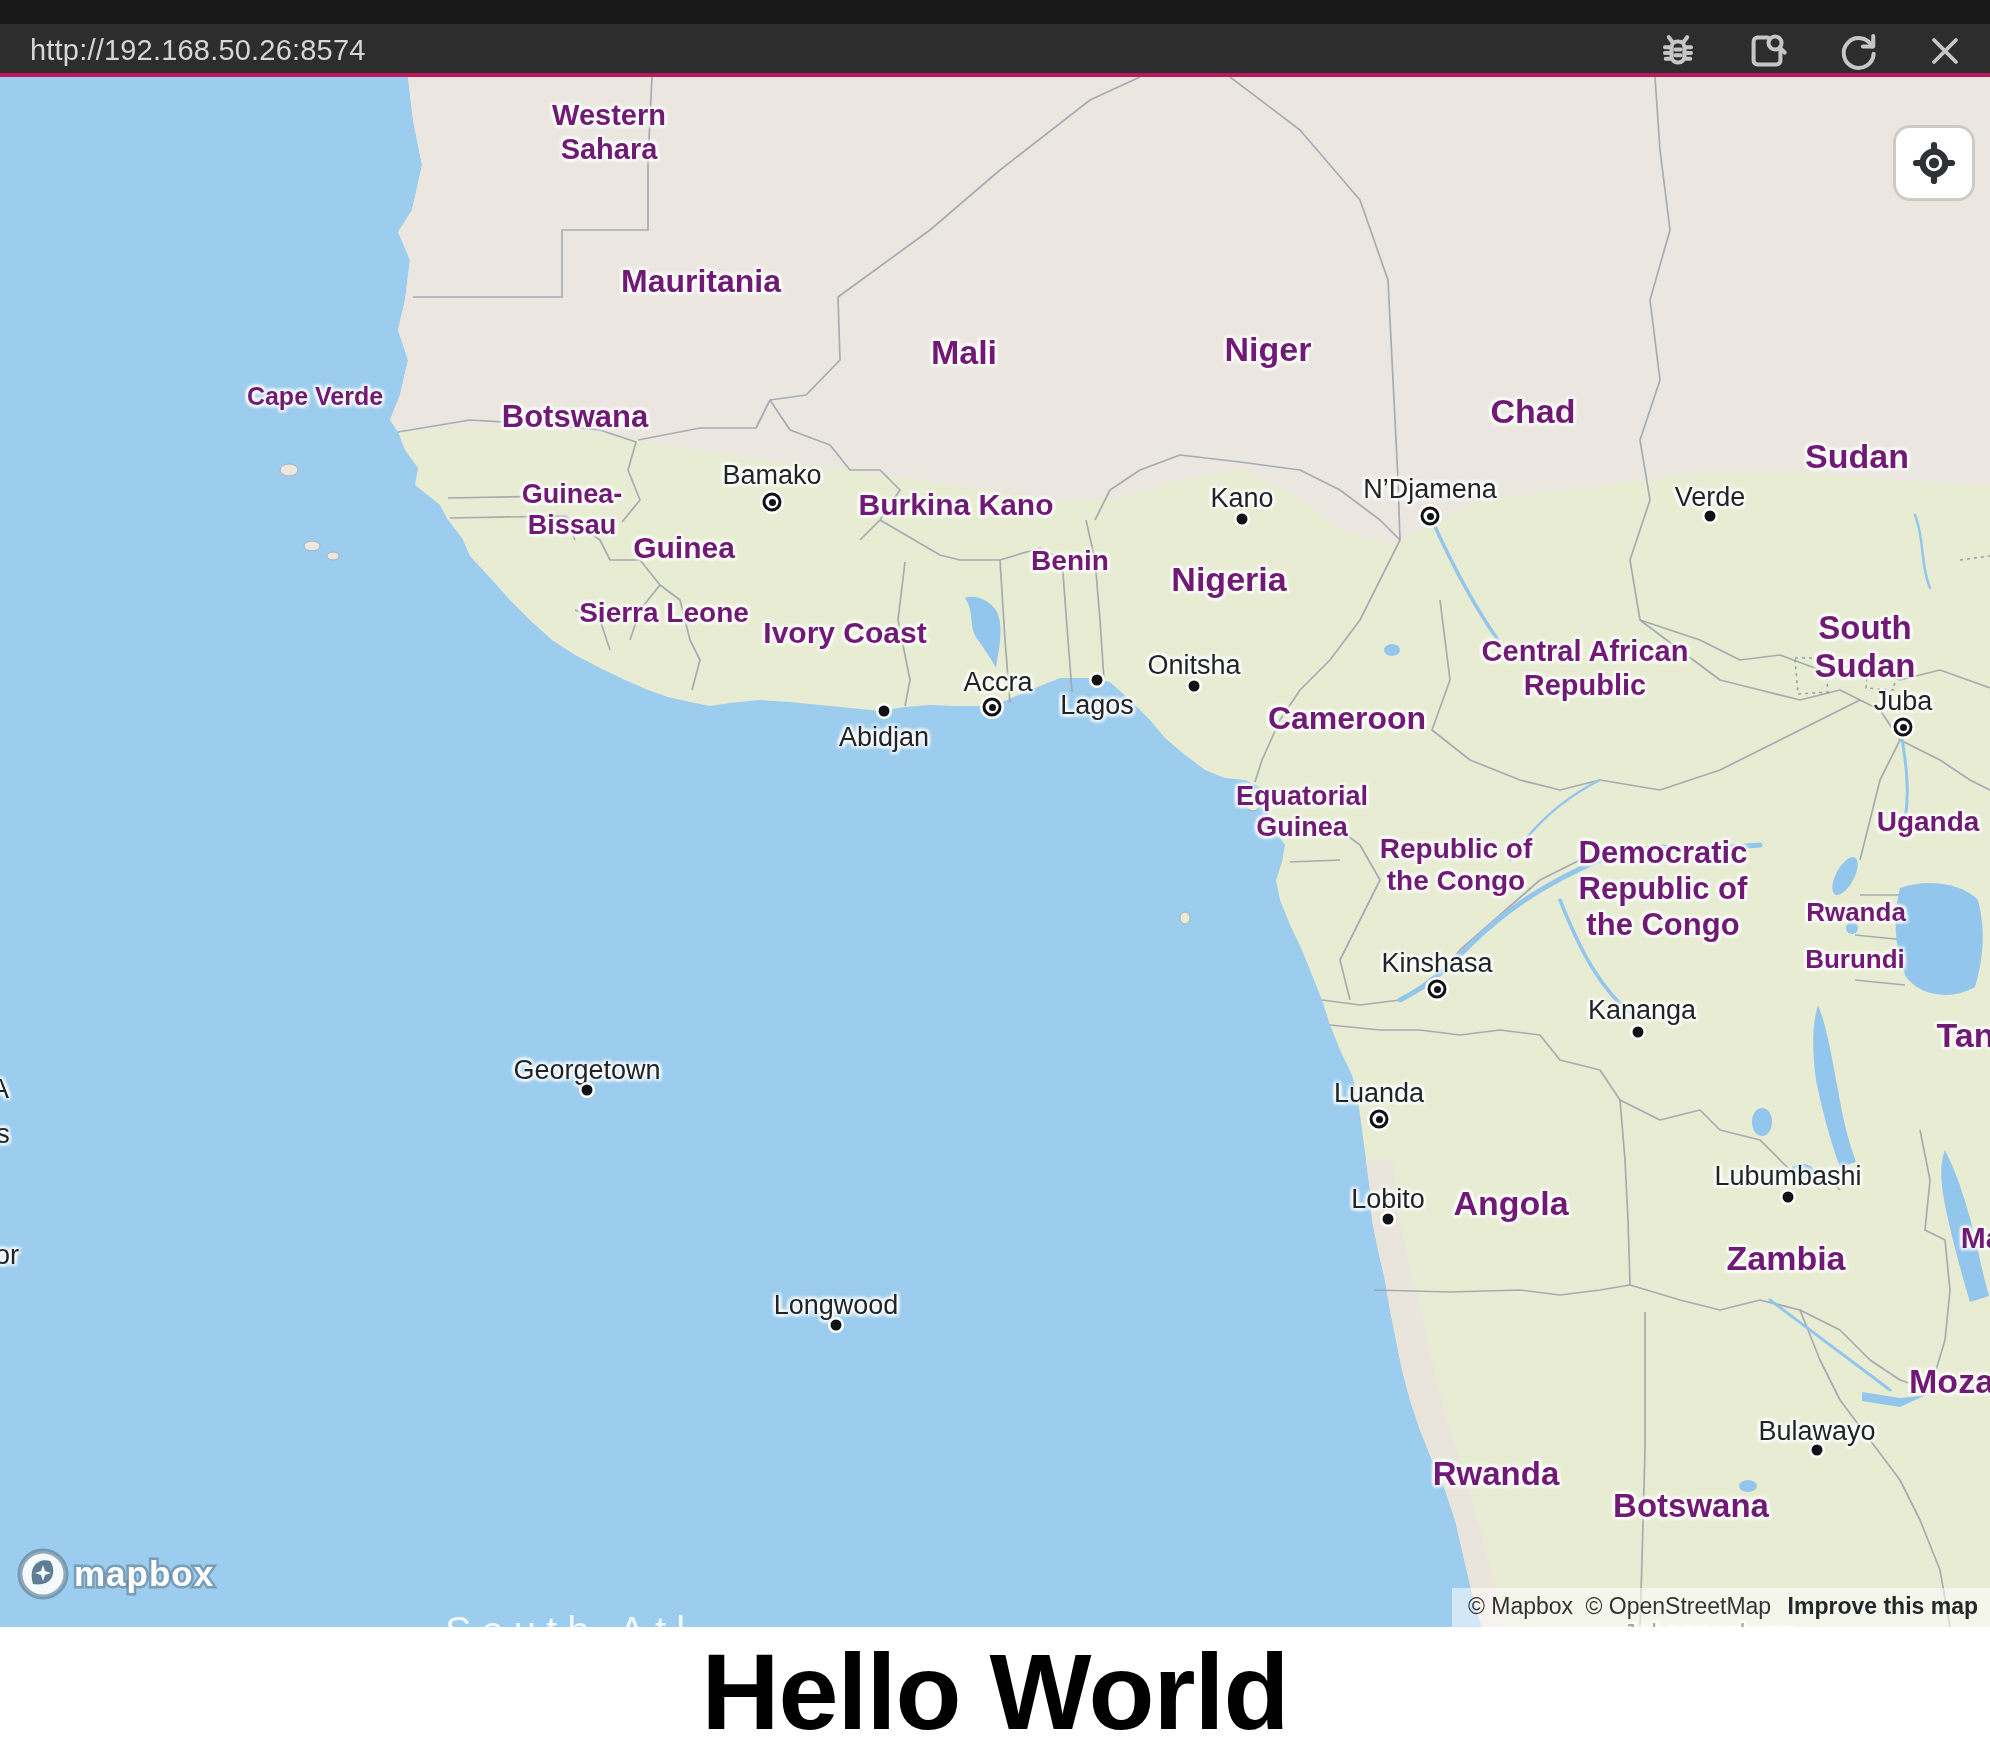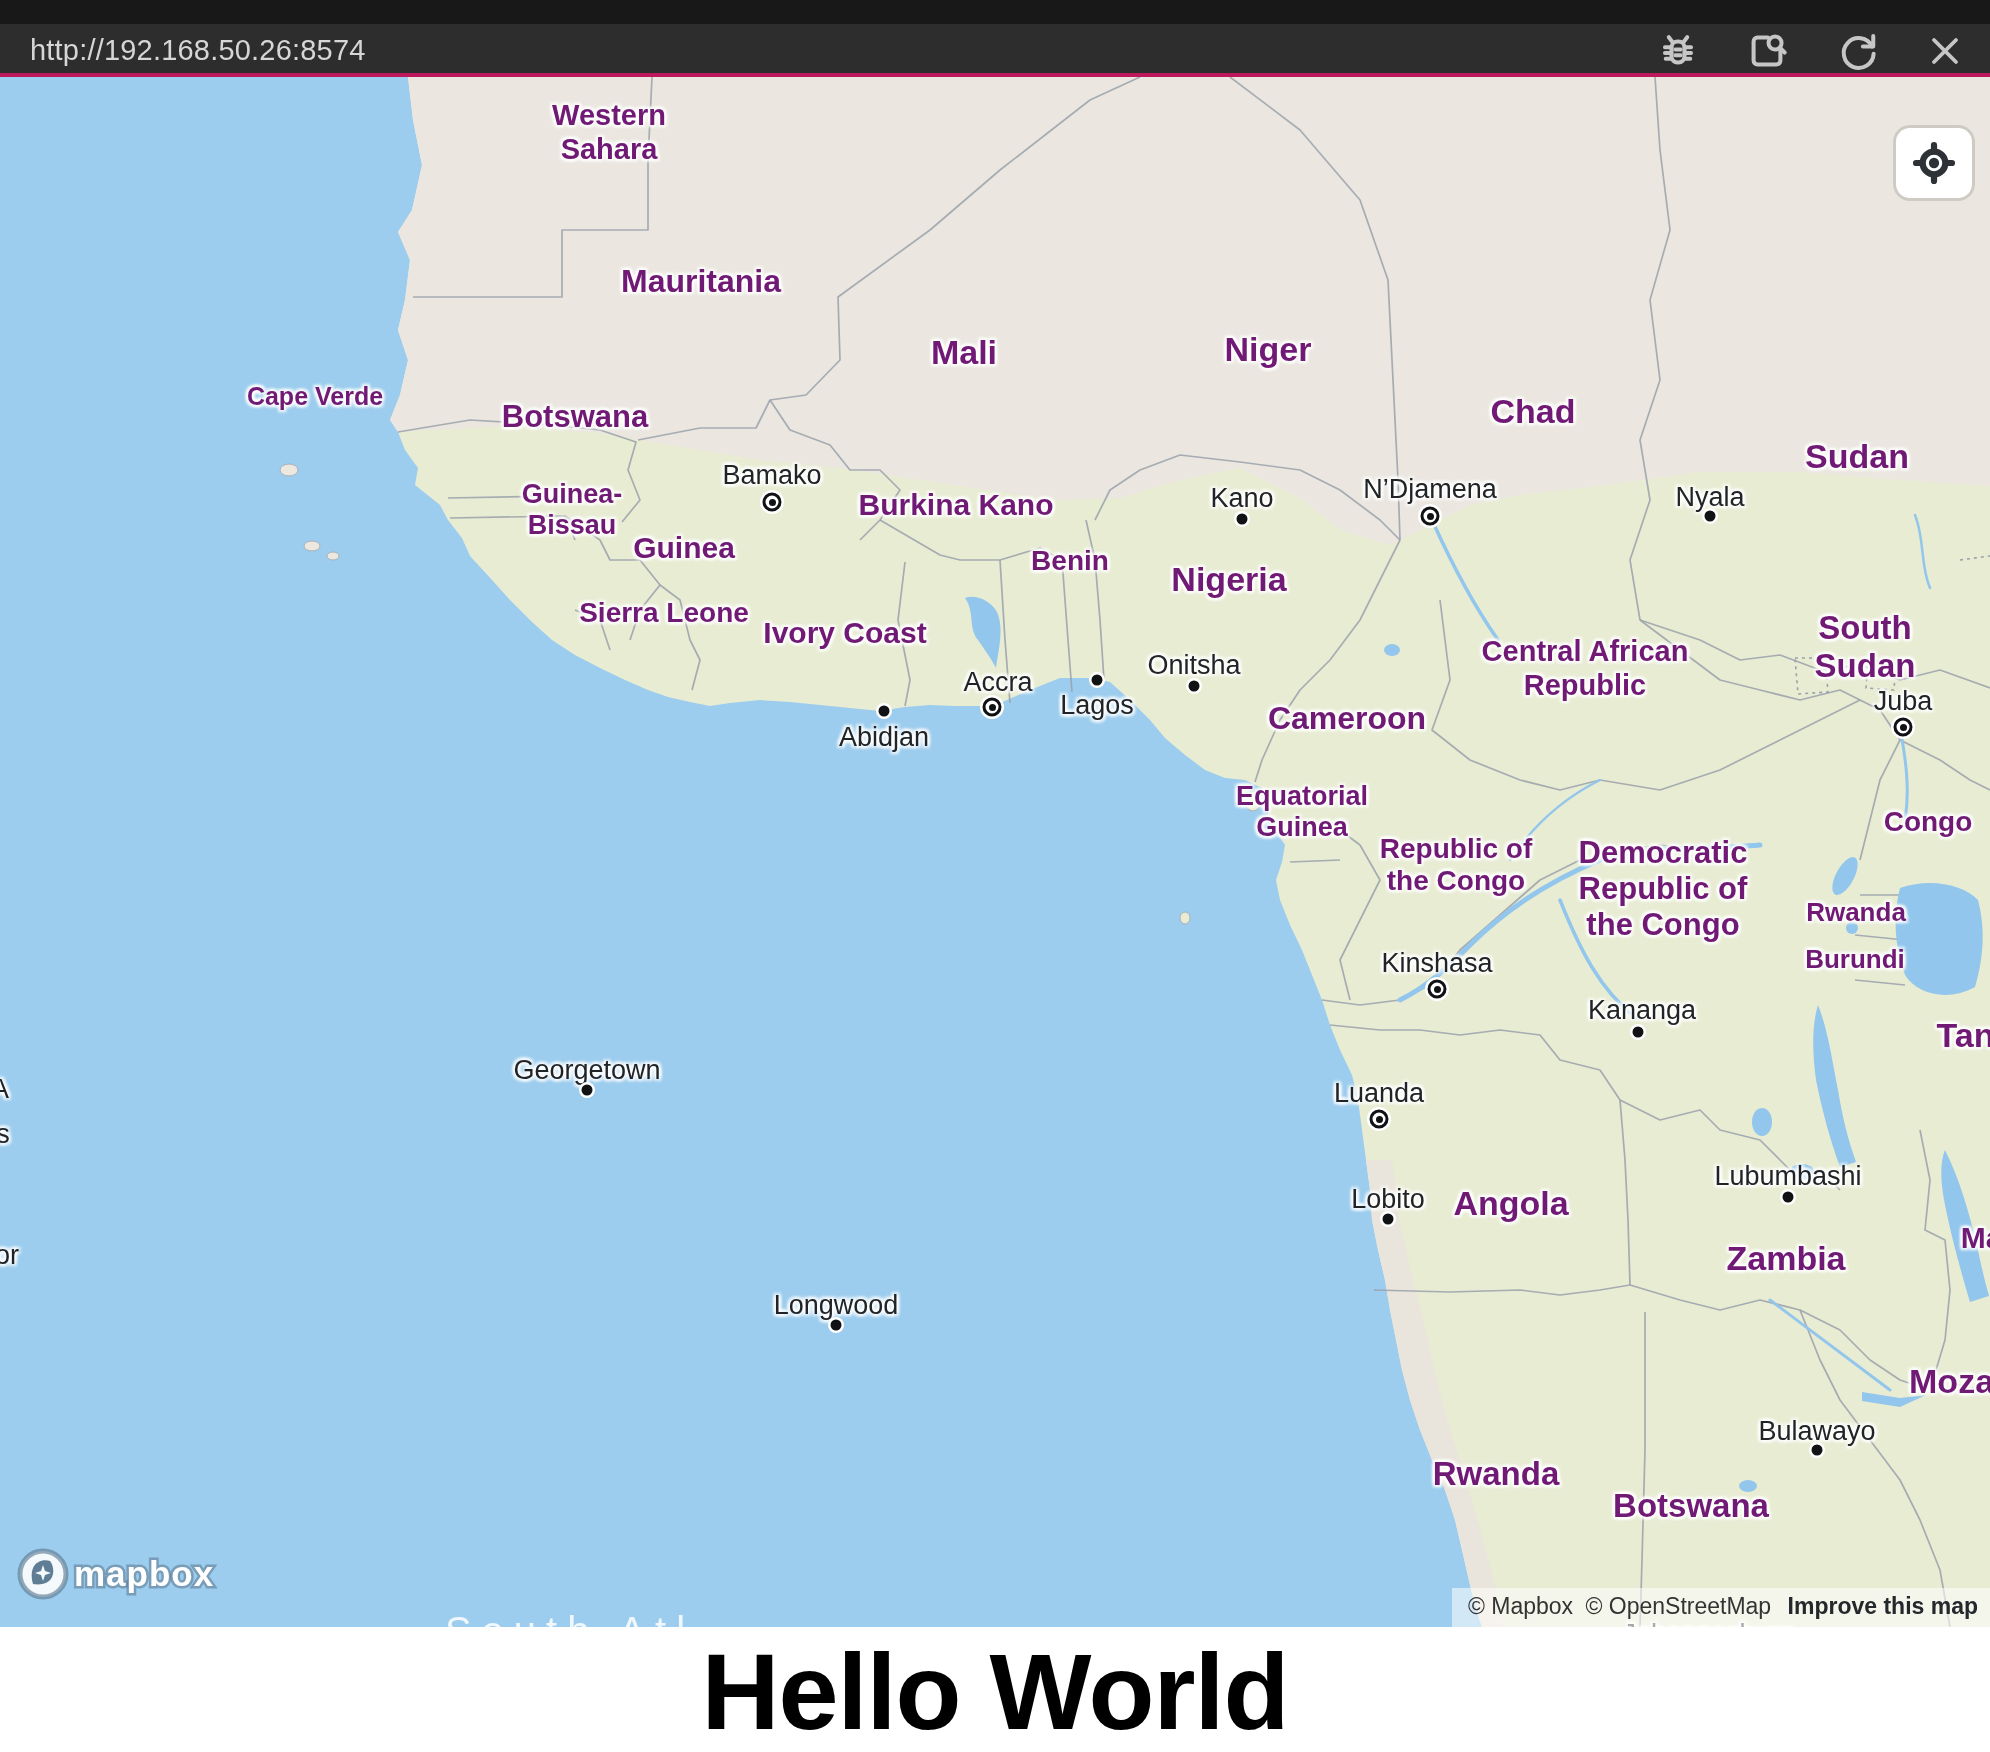--- a/index.html
+++ b/index.html
@@ -194,37 +194,37 @@
       <div class="country-label" style="font-size: 29px; left: 1585px; top: 592px;">Central African
 Republic</div>
       <div class="country-label" style="font-size: 33px; left: 1865px; top: 570px;">South Sudan</div>
       <div class="country-label" style="font-size: 27px; left: 1302px; top: 735px;">Equatorial
 Guinea</div>
       <div class="country-label" style="font-size: 28px; left: 1456px; top: 788px;">Republic of
 the Congo</div>
       <div class="country-label" style="font-size: 31px; left: 1663px; top: 812px;">Democratic
 Republic of
 the Congo</div>
-      <div class="country-label" style="font-size: 28px; left: 1928px; top: 745px;">Congo</div>
+      <div class="country-label" style="font-size: 28px; left: 1928px; top: 745px;">Uganda</div>
       <div class="country-label" style="font-size: 26px; left: 1856px; top: 835px;">Rwanda</div>
       <div class="country-label" style="font-size: 26px; left: 1855px; top: 882px;">Burundi</div>
       <div class="country-label" style="font-size: 34px; left: 2008px; top: 959px;">Tanzania</div>
       <div class="country-label" style="font-size: 34px; left: 1511px; top: 1127px;">Angola</div>
       <div class="country-label" style="font-size: 34px; left: 1786px; top: 1182px;">Zambia</div>
       <div class="country-label" style="font-size: 30px; left: 2010px; top: 1161px;">Malawi</div>
       <div class="country-label" style="font-size: 34px; left: 2012px; top: 1305px;">Mozambique</div>
       <div class="country-label" style="font-size: 33px; left: 1496px; top: 1397px;">Rwanda</div>
       <div class="country-label" style="font-size: 33px; left: 1691px; top: 1429px;">Botswana</div>
       <div class="city-label" style="left: 772px; top: 398px;">Bamako</div>
       <div class="capital-icon" style="left: 772px; top: 425px;"></div>
       <div class="city-label" style="left: 1242px; top: 421px;">Kano</div>
       <div class="dot-icon" style="left: 1242px; top: 442px;"></div>
       <div class="city-label" style="left: 1430px; top: 412px;">N’Djamena</div>
       <div class="capital-icon" style="left: 1430px; top: 439px;"></div>
-      <div class="city-label" style="left: 1710px; top: 420px;">Nyala</div>
+      <div class="city-label" style="left: 1710px; top: 420px;">Verde</div>
       <div class="dot-icon" style="left: 1710px; top: 439px;"></div>
       <div class="city-label" style="left: 1194px; top: 588px;">Onitsha</div>
       <div class="dot-icon" style="left: 1194px; top: 609px;"></div>
       <div class="city-label" style="left: 998px; top: 605px;">Accra</div>
       <div class="capital-icon" style="left: 992px; top: 630px;"></div>
       <div class="city-label" style="left: 1097px; top: 628px;">Lagos</div>
       <div class="dot-icon" style="left: 1097px; top: 603px;"></div>
       <div class="city-label" style="left: 884px; top: 660px;">Abidjan</div>
       <div class="dot-icon" style="left: 884px; top: 634px;"></div>
       <div class="city-label" style="left: 1903px; top: 624px;">Juba</div>

